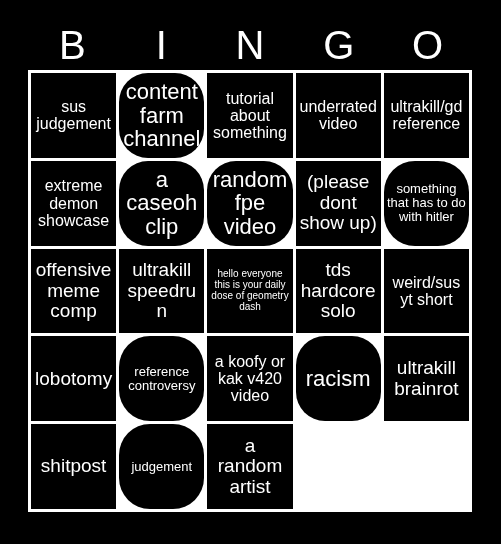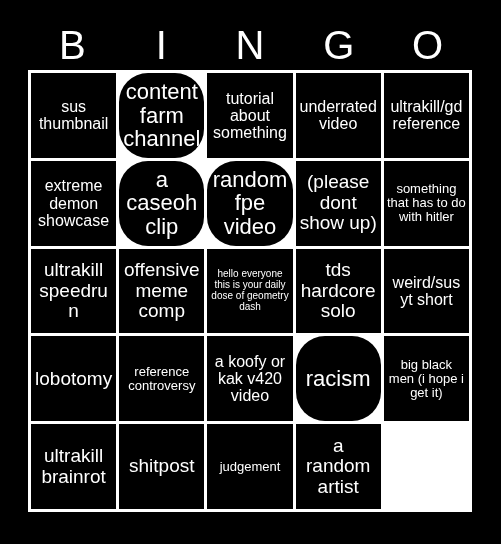--- a/index.html
+++ b/index.html
@@ -65,60 +65,59 @@
     padding: 2px 3px;
     box-sizing: border-box;
     overflow: hidden;
     line-height: 1.08;
     word-break: break-word;
     hyphens: none;
   }
   .size-xl { font-size: 22px; border-radius: 29px; }
   .size-lg { font-size: 19px; }
   .size-md { font-size: 16px; }
-  .size-sm { font-size: 13px; }
+  .size-sm { font-size: 13px; border-radius: 31px; }
   .size-xs { font-size: 10px; }
 </style>
 </head>
 <body>
 
 <div id="bingo-card">
 
   <div id="bingo-header">
     <div class="header-letter">B</div>
     <div class="header-letter">I</div>
     <div class="header-letter">N</div>
     <div class="header-letter">G</div>
     <div class="header-letter">O</div>
   </div>
 
   <div id="bingo-grid">
-    <div class="bingo-cell size-md">sus thumbnail</div>
+    <div class="bingo-cell size-md">sus judgement</div>
     <div class="bingo-cell size-xl">content farm channel</div>
     <div class="bingo-cell size-md">tutorial about something</div>
     <div class="bingo-cell size-md">underrated video</div>
     <div class="bingo-cell size-md">ultrakill/gd reference</div>
 
     <div class="bingo-cell size-md">extreme demon showcase</div>
     <div class="bingo-cell size-xl">a caseoh clip</div>
     <div class="bingo-cell size-xl">random fpe video</div>
     <div class="bingo-cell size-lg">(please dont show up)</div>
     <div class="bingo-cell size-sm">something that has to do with hitler</div>
 
+    <div class="bingo-cell size-lg">offensive meme comp</div>
     <div class="bingo-cell size-lg">ultrakill speedrun</div>
-    <div class="bingo-cell size-lg">offensive meme comp</div>
     <div class="bingo-cell size-xs">hello everyone this is your daily dose of geometry dash</div>
     <div class="bingo-cell size-lg">tds hardcore solo</div>
     <div class="bingo-cell size-md">weird/sus yt short</div>
 
     <div class="bingo-cell size-lg">lobotomy</div>
     <div class="bingo-cell size-sm">reference controversy</div>
     <div class="bingo-cell size-md">a koofy or kak v420 video</div>
     <div class="bingo-cell size-xl">racism</div>
 
-    <div class="bingo-cell size-sm">big black men (i hope i get it)</div>
     <div class="bingo-cell size-lg">ultrakill brainrot</div>
     <div class="bingo-cell size-lg">shitpost</div>
     <div class="bingo-cell size-sm">judgement</div>
     <div class="bingo-cell size-lg">a random artist</div>
   </div>
 
 </div>
 
 </body></html>

